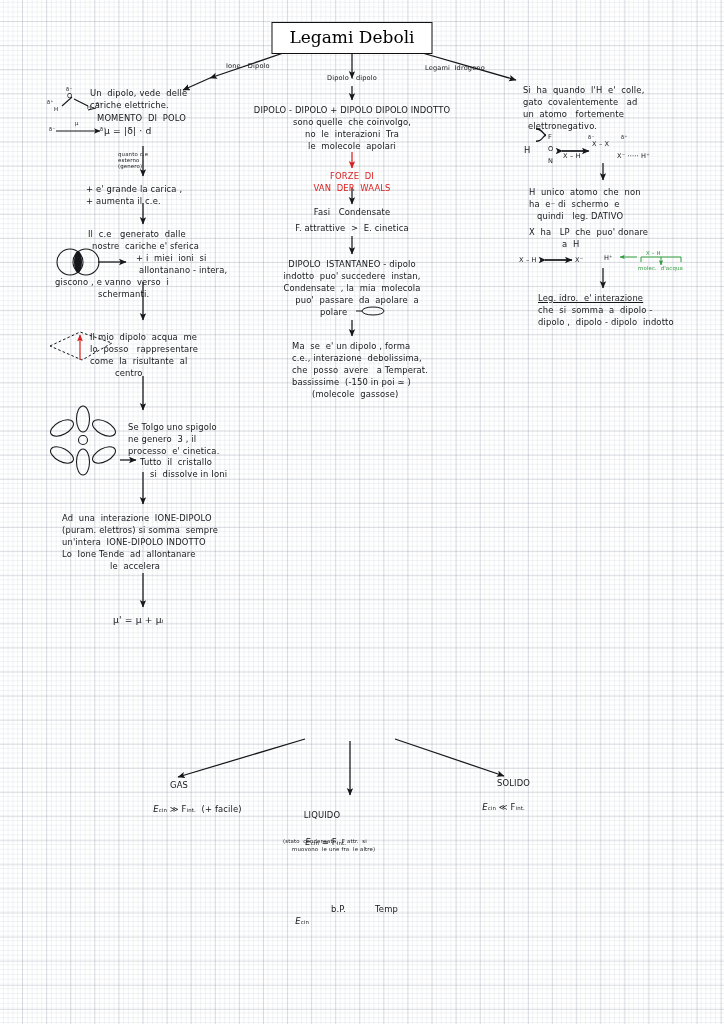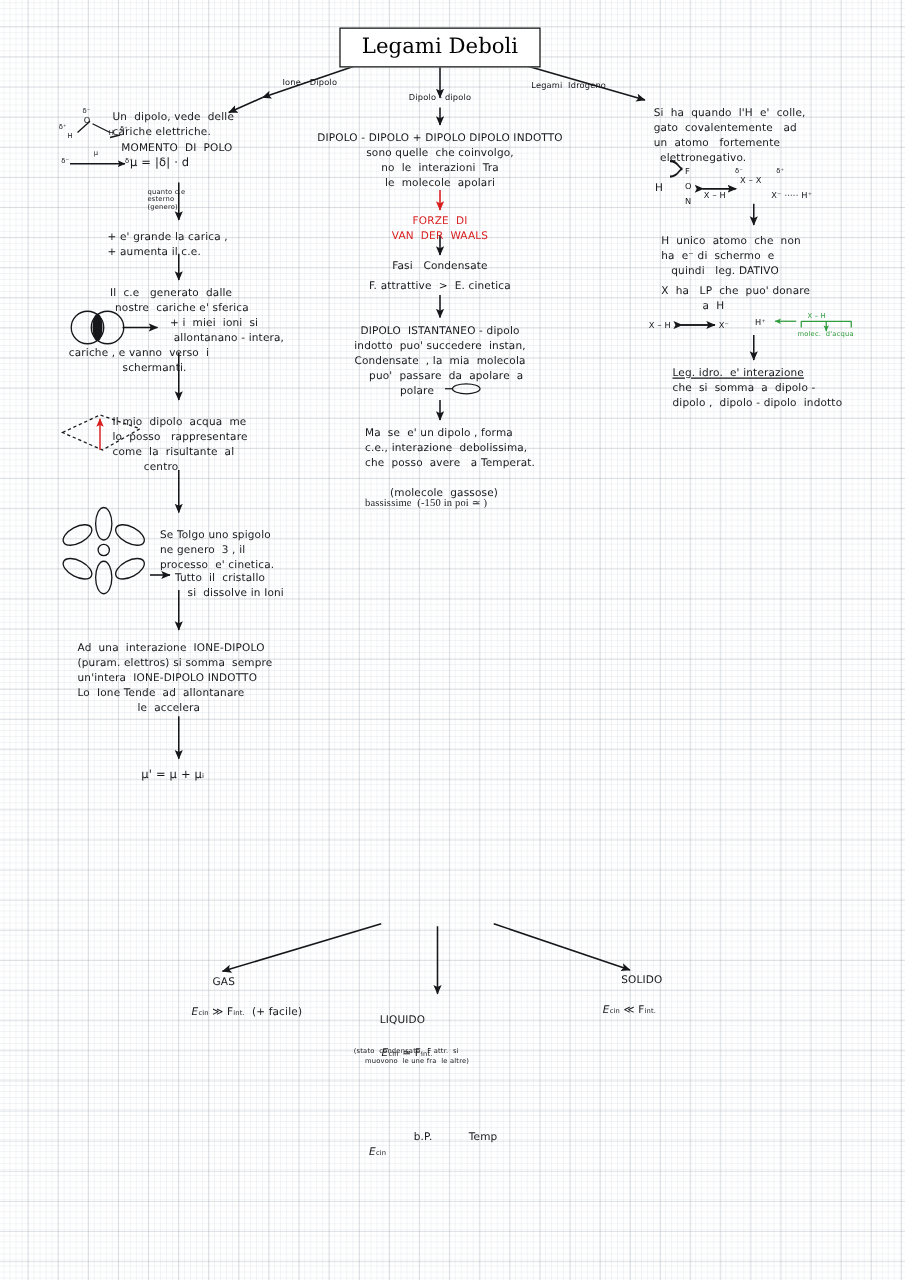--- a/index.html
+++ b/index.html
@@ -162,21 +162,21 @@
   <div class="hand xs" style="left:118px;top:163px;">(genero)</div>
 
   <div class="hand" style="left:86px;top:183px;">+ e' grande la carica ,</div>
   <div class="hand" style="left:86px;top:195px;">+ aumenta il c.e.</div>
 
   <div class="hand" style="left:88px;top:228px;">Il  c.e   generato  dalle</div>
   <div class="hand" style="left:92px;top:240px;">nostre  cariche e' sferica</div>
 
   <div class="hand" style="left:136px;top:252px;">+ i  miei  ioni  si</div>
   <div class="hand" style="left:139px;top:264px;">allontanano - intera,</div>
-  <div class="hand" style="left:55px;top:276px;">cariche , e vanno  verso  i</div>
+  <div class="hand" style="left:55px;top:276px;">giscono , e vanno  verso  i</div>
   <div class="hand" style="left:98px;top:288px;">schermanti.</div>
 
   <div class="hand" style="left:90px;top:331px;">Il mio  dipolo  acqua  me</div>
   <div class="hand" style="left:90px;top:343px;">lo  posso   rappresentare</div>
   <div class="hand" style="left:90px;top:355px;">come  la  risultante  al</div>
   <div class="hand" style="left:115px;top:367px;">centro</div>
 
   <div class="hand" style="left:128px;top:421px;">Se Tolgo uno spigolo</div>
   <div class="hand" style="left:128px;top:433px;">ne genero  3 , il</div>
   <div class="hand" style="left:128px;top:445px;">processo  e' cinetica.</div>
@@ -204,21 +204,21 @@
 
   <div class="hand ctr" style="left:352px;top:258px;">DIPOLO  ISTANTANEO - dipolo</div>
   <div class="hand ctr" style="left:352px;top:270px;">indotto  puo' succedere  instan,</div>
   <div class="hand ctr" style="left:352px;top:282px;">Condensate  , la  mia  molecola</div>
   <div class="hand ctr" style="left:357px;top:294px;">puo'  passare  da  apolare  a</div>
   <div class="hand" style="left:320px;top:306px;">polare</div>
 
   <div class="hand" style="left:292px;top:340px;">Ma  se  e' un dipolo , forma</div>
   <div class="hand" style="left:292px;top:352px;">c.e., interazione  debolissima,</div>
   <div class="hand" style="left:292px;top:364px;">che  posso  avere   a Temperat.</div>
-  <div class="hand" style="left:292px;top:397px;font-family:Liberation Serif, serif;">bassissime  (-150 in poi ≃ )</div>
+  <div class="hand" style="left:292px;top:376px;">bassissime  (-150 in poi ≃ )</div>
   <div class="hand" style="left:312px;top:388px;">(molecole  gassose)</div>
 
   <div class="hand" style="left:523px;top:84px;">Si  ha  quando  l'H  e'  colle,</div>
   <div class="hand" style="left:523px;top:96px;">gato  covalentemente   ad</div>
   <div class="hand" style="left:523px;top:108px;">un  atomo   fortemente</div>
   <div class="hand" style="left:528px;top:120px;">elettronegativo.</div>
 
   <div class="hand" style="left:524px;top:144px;">H</div>
   <div class="hand sm" style="left:548px;top:133px;">F</div>
   <div class="hand sm" style="left:548px;top:145px;">O</div>

